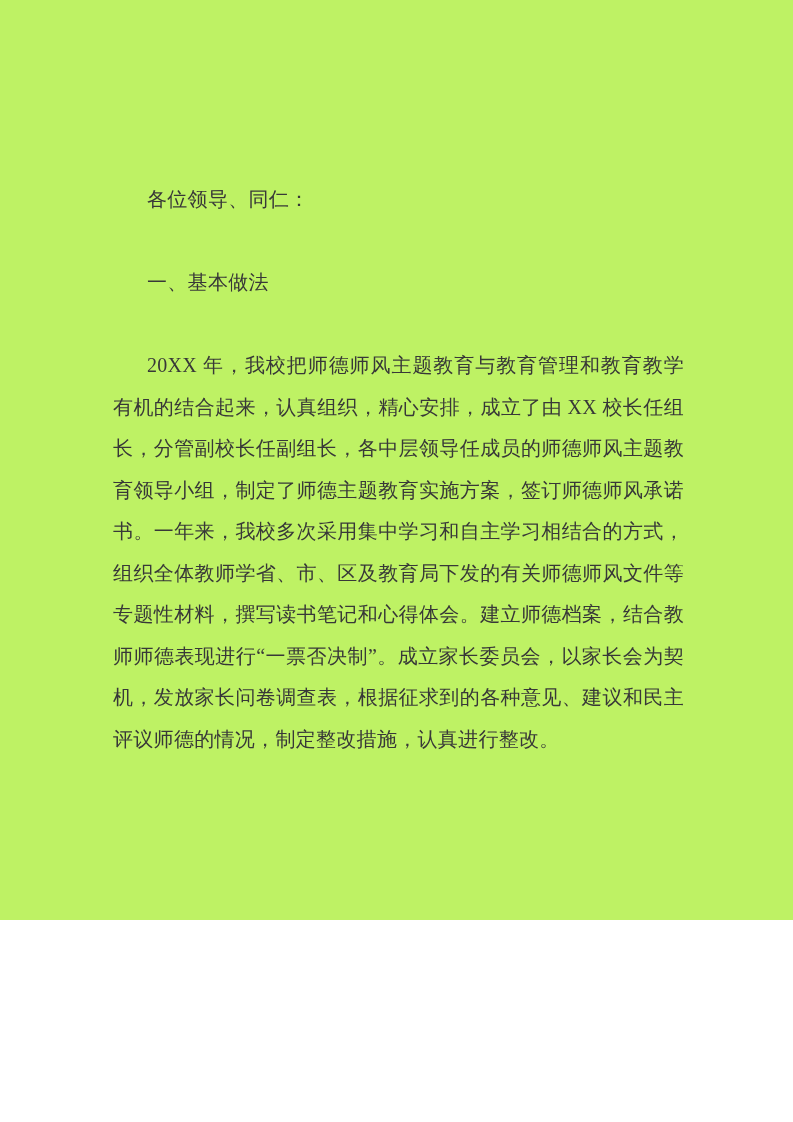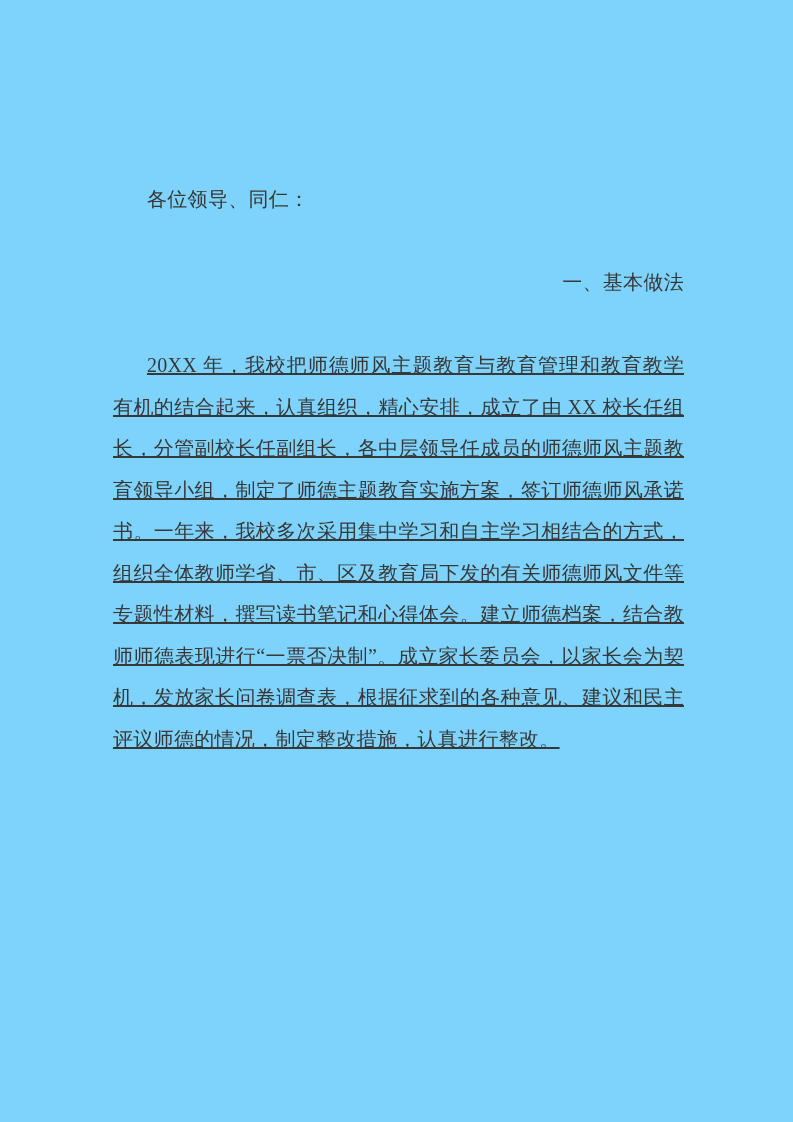--- a/index.html
+++ b/index.html
@@ -9,46 +9,45 @@
   body {
     width: 793px;
     height: 1122px;
     background: #ffffff;
     overflow: hidden;
     font-family: "Liberation Serif", "DejaVu Serif", serif;
   }
   .page {
     position: relative;
     width: 793px;
-    height: 1122px;
-    background: #7dd3fc;
+    height: 920px;
+    background: #bef264;
   }
   .content {
     position: absolute;
     left: 113px;
     top: 179px;
     width: 571px;
     color: #383838;
     font-size: 20px;
     line-height: 41.5px;
     text-align: justify;
     text-justify: inter-ideograph;
     letter-spacing: 0.3px;
   }
   .block {
     margin: 0 0 41.5px 0;
     text-indent: 34px;
     font-weight: normal;
   }
   .block:last-child {
     margin-bottom: 0;
-    text-decoration: underline;
   }
   .heading {
-    text-align: right;
+    text-align: left;
   }
 </style>
 </head>
 <body>
 
 <div class="page">
   <div class="content">
     <p class="block">各位领导、同仁：</p>
     <p class="block heading">一、基本做法</p>
     <p class="block">20XX 年，我校把师德师风主题教育与教育管理和教育教学有机的结合起来，认真组织，精心安排，成立了由 XX 校长任组长，分管副校长任副组长，各中层领导任成员的师德师风主题教育领导小组，制定了师德主题教育实施方案，签订师德师风承诺书。一年来，我校多次采用集中学习和自主学习相结合的方式，组织全体教师学省、市、区及教育局下发的有关师德师风文件等专题性材料，撰写读书笔记和心得体会。建立师德档案，结合教师师德表现进行“一票否决制”。成立家长委员会，以家长会为契机，发放家长问卷调查表，根据征求到的各种意见、建议和民主评议师德的情况，制定整改措施，认真进行整改。</p>

